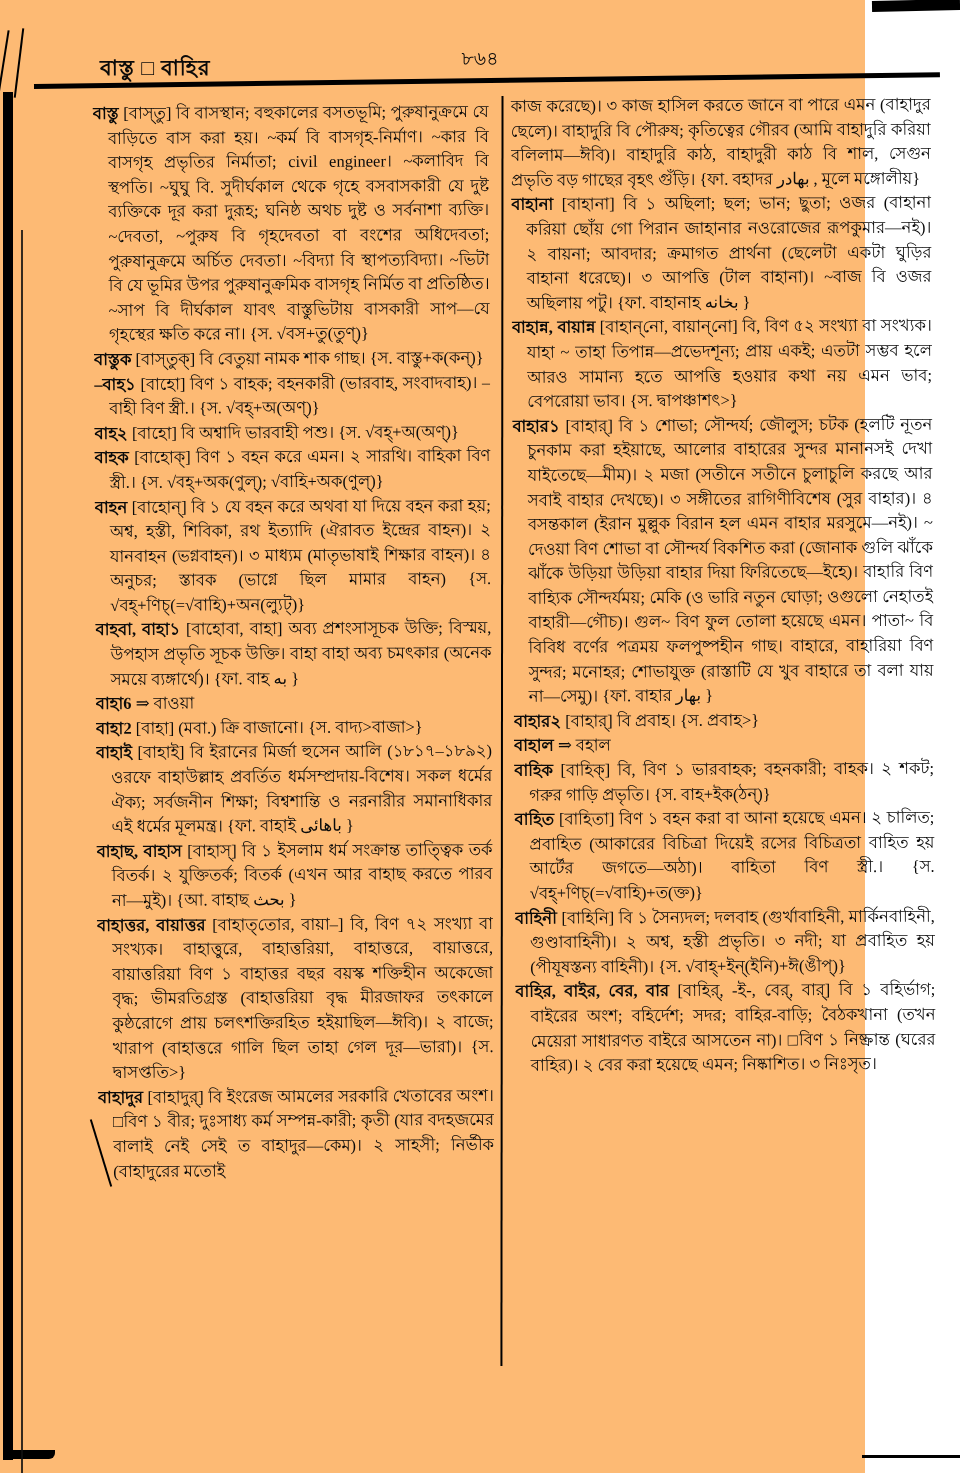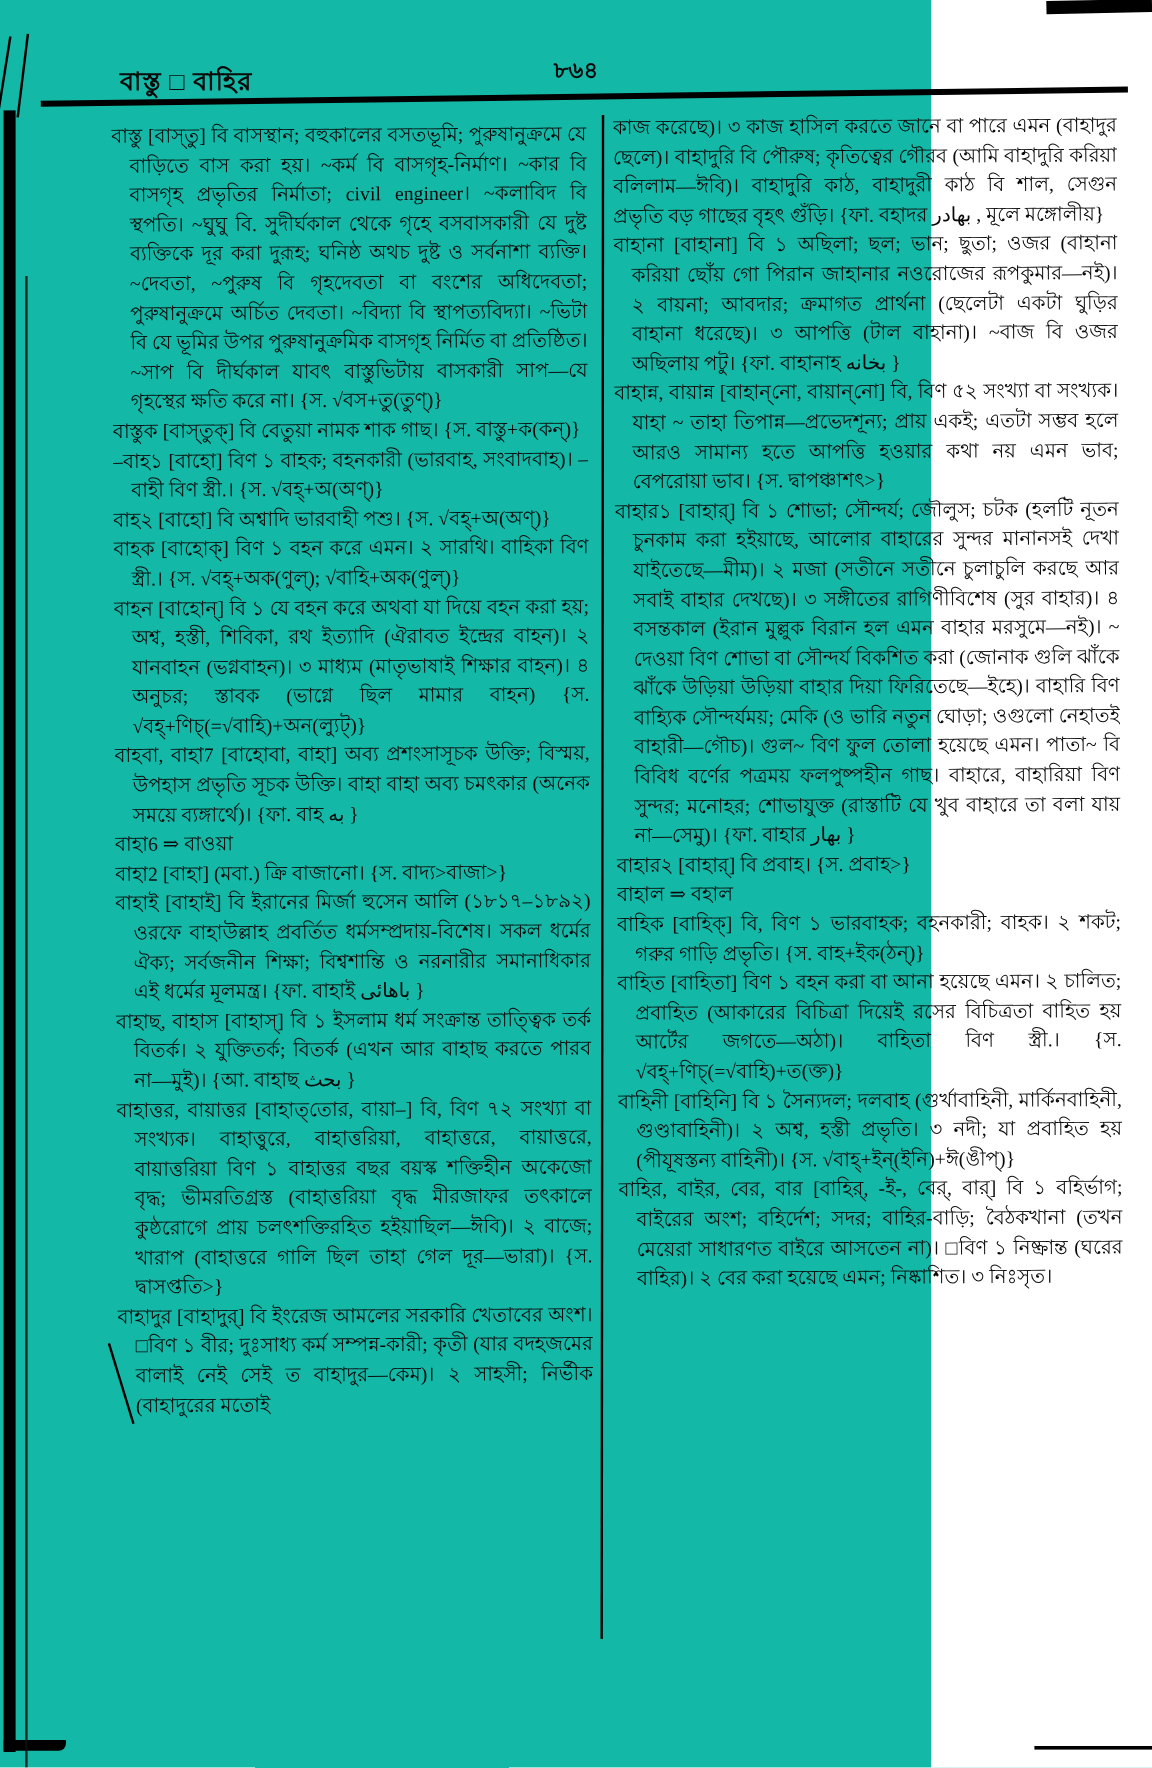--- a/index.html
+++ b/index.html
@@ -1,18 +1,18 @@
 <!DOCTYPE html>
 <html><head>
 <meta charset="utf-8">
 <style>
   * { margin:0; padding:0; box-sizing:border-box; }
   html,body { width:960px; height:1473px; background:#ffffff; overflow:hidden;
               font-family:"Liberation Serif","DejaVu Serif",serif; color:#0a0a0a; }
-  .page { position:relative; width:776px; height:1473px; background:#14b8a6; }
+  .page { position:relative; width:865px; height:1473px; background:#fdba74; }
 
   
   .edge-bar { position:absolute; left:3px; top:92px; width:10px; height:1368px;
               background:#000; }
   .edge-bar-foot { position:absolute; left:3px; top:1450px; width:52px; height:9px;
               background:#000; border-radius:0 0 6px 0; }
   .edge-thin-line { position:absolute; left:21px; top:230px; width:2px; height:1243px;
               background:#111; opacity:.85; }
   .pen-stroke-1 { position:absolute; left:2px; top:30px; width:2px; height:72px;
               background:#000; transform:rotate(9deg); }
@@ -23,36 +23,36 @@
   .corner-smudge { position:absolute; left:872px; top:0; width:88px; height:11px;
               background:#000; transform:rotate(-1.2deg); }
   .bottom-right-line { position:absolute; left:862px; top:1455px; width:98px; height:3px;
               background:#000; }
 
   
   .header { position:absolute; left:0; top:44px; width:960px; height:40px; }
   .guide-word { position:absolute; left:100px; top:8px; font-weight:bold;
               font-size:21px; letter-spacing:1px; }
   .page-number { position:absolute; left:0; right:0; top:0; text-align:center;
-              font-size:19px; font-weight:bold; }
+              font-size:19px; font-weight:normal; }
   .header-rule { position:absolute; left:34px; top:84px; width:906px; height:5px;
               background:#000; transform:rotate(-0.75deg); transform-origin:left center; }
 
   
   .content { position:absolute; left:0; top:0; width:960px; height:1473px;
               transform:rotate(-0.3deg); }
   .col { position:absolute; font-size:16.5px; line-height:24.6px; text-align:justify;
               overflow:hidden; }
   .col-left  { left:96px;  top:100px; width:396px; height:1272px; }
   .col-right { left:514px; top:95px;  width:420px; height:1290px; }
   .column-divider { position:absolute; left:501px; top:96px; width:2px; height:1270px;
               background:#000; transform:rotate(0.35deg); }
 
   .entry { padding-left:15px; text-indent:-15px; }
-  .entry b { font-weight:normal; }
+  .entry b { font-weight:bold; }
   .entry.cont { padding-left:0; text-indent:0; }
 </style>
 </head>
 <body>
 
 <div class="page">
 
   <div class="edge-bar"></div>
   <div class="edge-bar-foot"></div>
   <div class="edge-thin-line"></div>
@@ -70,21 +70,21 @@
 
   <div class="content">
     <div class="column-divider"></div>
     <div class="col col-left">
         <p class="entry"><b>বাস্তু </b>[বাস্‌তু] বি বাসস্থান; বহুকালের বসতভূমি; পুরুষানুক্রমে যে বাড়িতে বাস করা হয়। ~কর্ম বি বাসগৃহ-নির্মাণ। ~কার বি বাসগৃহ প্রভৃতির নির্মাতা; civil engineer। ~কলাবিদ বি স্থপতি। ~ঘুঘু বি. সুদীর্ঘকাল থেকে গৃহে বসবাসকারী যে দুষ্ট ব্যক্তিকে দূর করা দুরূহ; ঘনিষ্ঠ অথচ দুষ্ট ও সর্বনাশা ব্যক্তি। ~দেবতা, ~পুরুষ বি গৃহদেবতা বা বংশের অধিদেবতা; পুরুষানুক্রমে অর্চিত দেবতা। ~বিদ্যা বি স্থাপত্যবিদ্যা। ~ভিটা বি যে ভূমির উপর পুরুষানুক্রমিক বাসগৃহ নির্মিত বা প্রতিষ্ঠিত। ~সাপ বি দীর্ঘকাল যাবৎ বাস্তুভিটায় বাসকারী সাপ—যে গৃহস্থের ক্ষতি করে না। {স. √বস+তু(তুণ্)}</p>
         <p class="entry"><b>বাস্তুক </b>[বাস্‌তুক্] বি বেতুয়া নামক শাক গাছ। {স. বাস্তু+ক(কন্)}</p>
         <p class="entry"><b>–বাহ১ </b>[বাহো] বিণ ১ বাহক; বহনকারী (ভারবাহ, সংবাদবাহ)। –বাহী বিণ স্ত্রী.। {স. √বহ্+অ(অণ্)}</p>
         <p class="entry"><b>বাহ২ </b>[বাহো] বি অশ্বাদি ভারবাহী পশু। {স. √বহ্+অ(অণ্)}</p>
         <p class="entry"><b>বাহক </b>[বাহোক্] বিণ ১ বহন করে এমন। ২ সারথি। বাহিকা বিণ স্ত্রী.। {স. √বহ্+অক(ণুল্); √বাহি+অক(ণুল্)}</p>
         <p class="entry"><b>বাহন </b>[বাহোন্] বি ১ যে বহন করে অথবা যা দিয়ে বহন করা হয়; অশ্ব, হস্তী, শিবিকা, রথ ইত্যাদি (ঐরাবত ইন্দ্রের বাহন)। ২ যানবাহন (ভগ্নবাহন)। ৩ মাধ্যম (মাতৃভাষাই শিক্ষার বাহন)। ৪ অনুচর; স্তাবক (ভাগ্নে ছিল মামার বাহন) {স. √বহ্+ণিচ্(=√বাহি)+অন(ল্যুট্)}</p>
-        <p class="entry"><b>বাহবা, বাহা7 </b>[বাহোবা, বাহা] অব্য প্রশংসাসূচক উক্তি; বিস্ময়, উপহাস প্রভৃতি সূচক উক্তি। বাহা বাহা অব্য চমৎকার (অনেক সময়ে ব্যঙ্গার্থে)। {ফা. বাহ به }</p>
+        <p class="entry"><b>বাহবা, বাহা১ </b>[বাহোবা, বাহা] অব্য প্রশংসাসূচক উক্তি; বিস্ময়, উপহাস প্রভৃতি সূচক উক্তি। বাহা বাহা অব্য চমৎকার (অনেক সময়ে ব্যঙ্গার্থে)। {ফা. বাহ به }</p>
         <p class="entry"><b>বাহা6 </b>⇒ বাওয়া</p>
         <p class="entry"><b>বাহা2 </b>[বাহা] (মবা.) ক্রি বাজানো। {স. বাদ্য&gt;বাজা&gt;}</p>
         <p class="entry"><b>বাহাই </b>[বাহাই] বি ইরানের মির্জা হুসেন আলি (১৮১৭–১৮৯২) ওরফে বাহাউল্লাহ প্রবর্তিত ধর্মসম্প্রদায়-বিশেষ। সকল ধর্মের ঐক্য; সর্বজনীন শিক্ষা; বিশ্বশান্তি ও নরনারীর সমানাধিকার এই ধর্মের মূলমন্ত্র। {ফা. বাহাই باهائى }</p>
         <p class="entry"><b>বাহাছ, বাহাস </b>[বাহাস্] বি ১ ইসলাম ধর্ম সংক্রান্ত তাত্ত্বিক তর্ক বিতর্ক। ২ যুক্তিতর্ক; বিতর্ক (এখন আর বাহাছ করতে পারব না—মুই)। {আ. বাহাছ بحث }</p>
         <p class="entry"><b>বাহাত্তর, বায়াত্তর </b>[বাহাত্‌তোর, বায়া–] বি, বিণ ৭২ সংখ্যা বা সংখ্যক। বাহাত্তুরে, বাহাত্তরিয়া, বাহাত্তরে, বায়াত্তরে, বায়াত্তরিয়া বিণ ১ বাহাত্তর বছর বয়স্ক শক্তিহীন অকেজো বৃদ্ধ; ভীমরতিগ্রস্ত (বাহাত্তরিয়া বৃদ্ধ মীরজাফর তৎকালে কুষ্ঠরোগে প্রায় চলৎশক্তিরহিত হইয়াছিল—ঈবি)। ২ বাজে; খারাপ (বাহাত্তরে গালি ছিল তাহা গেল দূর—ভারা)। {স. দ্বাসপ্ততি&gt;}</p>
         <p class="entry"><b>বাহাদুর </b>[বাহাদুর্] বি ইংরেজ আমলের সরকারি খেতাবের অংশ। □বিণ ১ বীর; দুঃসাধ্য কর্ম সম্পন্ন-কারী; কৃতী (যার বদহজমের বালাই নেই সেই ত বাহাদুর—কেম)। ২ সাহসী; নির্ভীক (বাহাদুরের মতোই</p>
       </div>
     <div class="col col-right">
         <p class="entry cont">কাজ করেছে)। ৩ কাজ হাসিল করতে জানে বা পারে এমন (বাহাদুর ছেলে)। বাহাদুরি বি পৌরুষ; কৃতিত্বের গৌরব (আমি বাহাদুরি করিয়া বলিলাম—ঈবি)। বাহাদুরি কাঠ, বাহাদুরী কাঠ বি শাল, সেগুন প্রভৃতি বড় গাছের বৃহৎ গুঁড়ি। {ফা. বহাদর بهادر , মূলে মঙ্গোলীয়}</p>
         <p class="entry"><b>বাহানা </b>[বাহানা] বি ১ অছিলা; ছল; ভান; ছুতা; ওজর (বাহানা করিয়া ছোঁয় গো পিরান জাহানার নওরোজের রূপকুমার—নই)। ২ বায়না; আবদার; ক্রমাগত প্রার্থনা (ছেলেটা একটা ঘুড়ির বাহানা ধরেছে)। ৩ আপত্তি (টাল বাহানা)। ~বাজ বি ওজর অছিলায় পটু। {ফা. বাহানাহ بخانه }</p>

